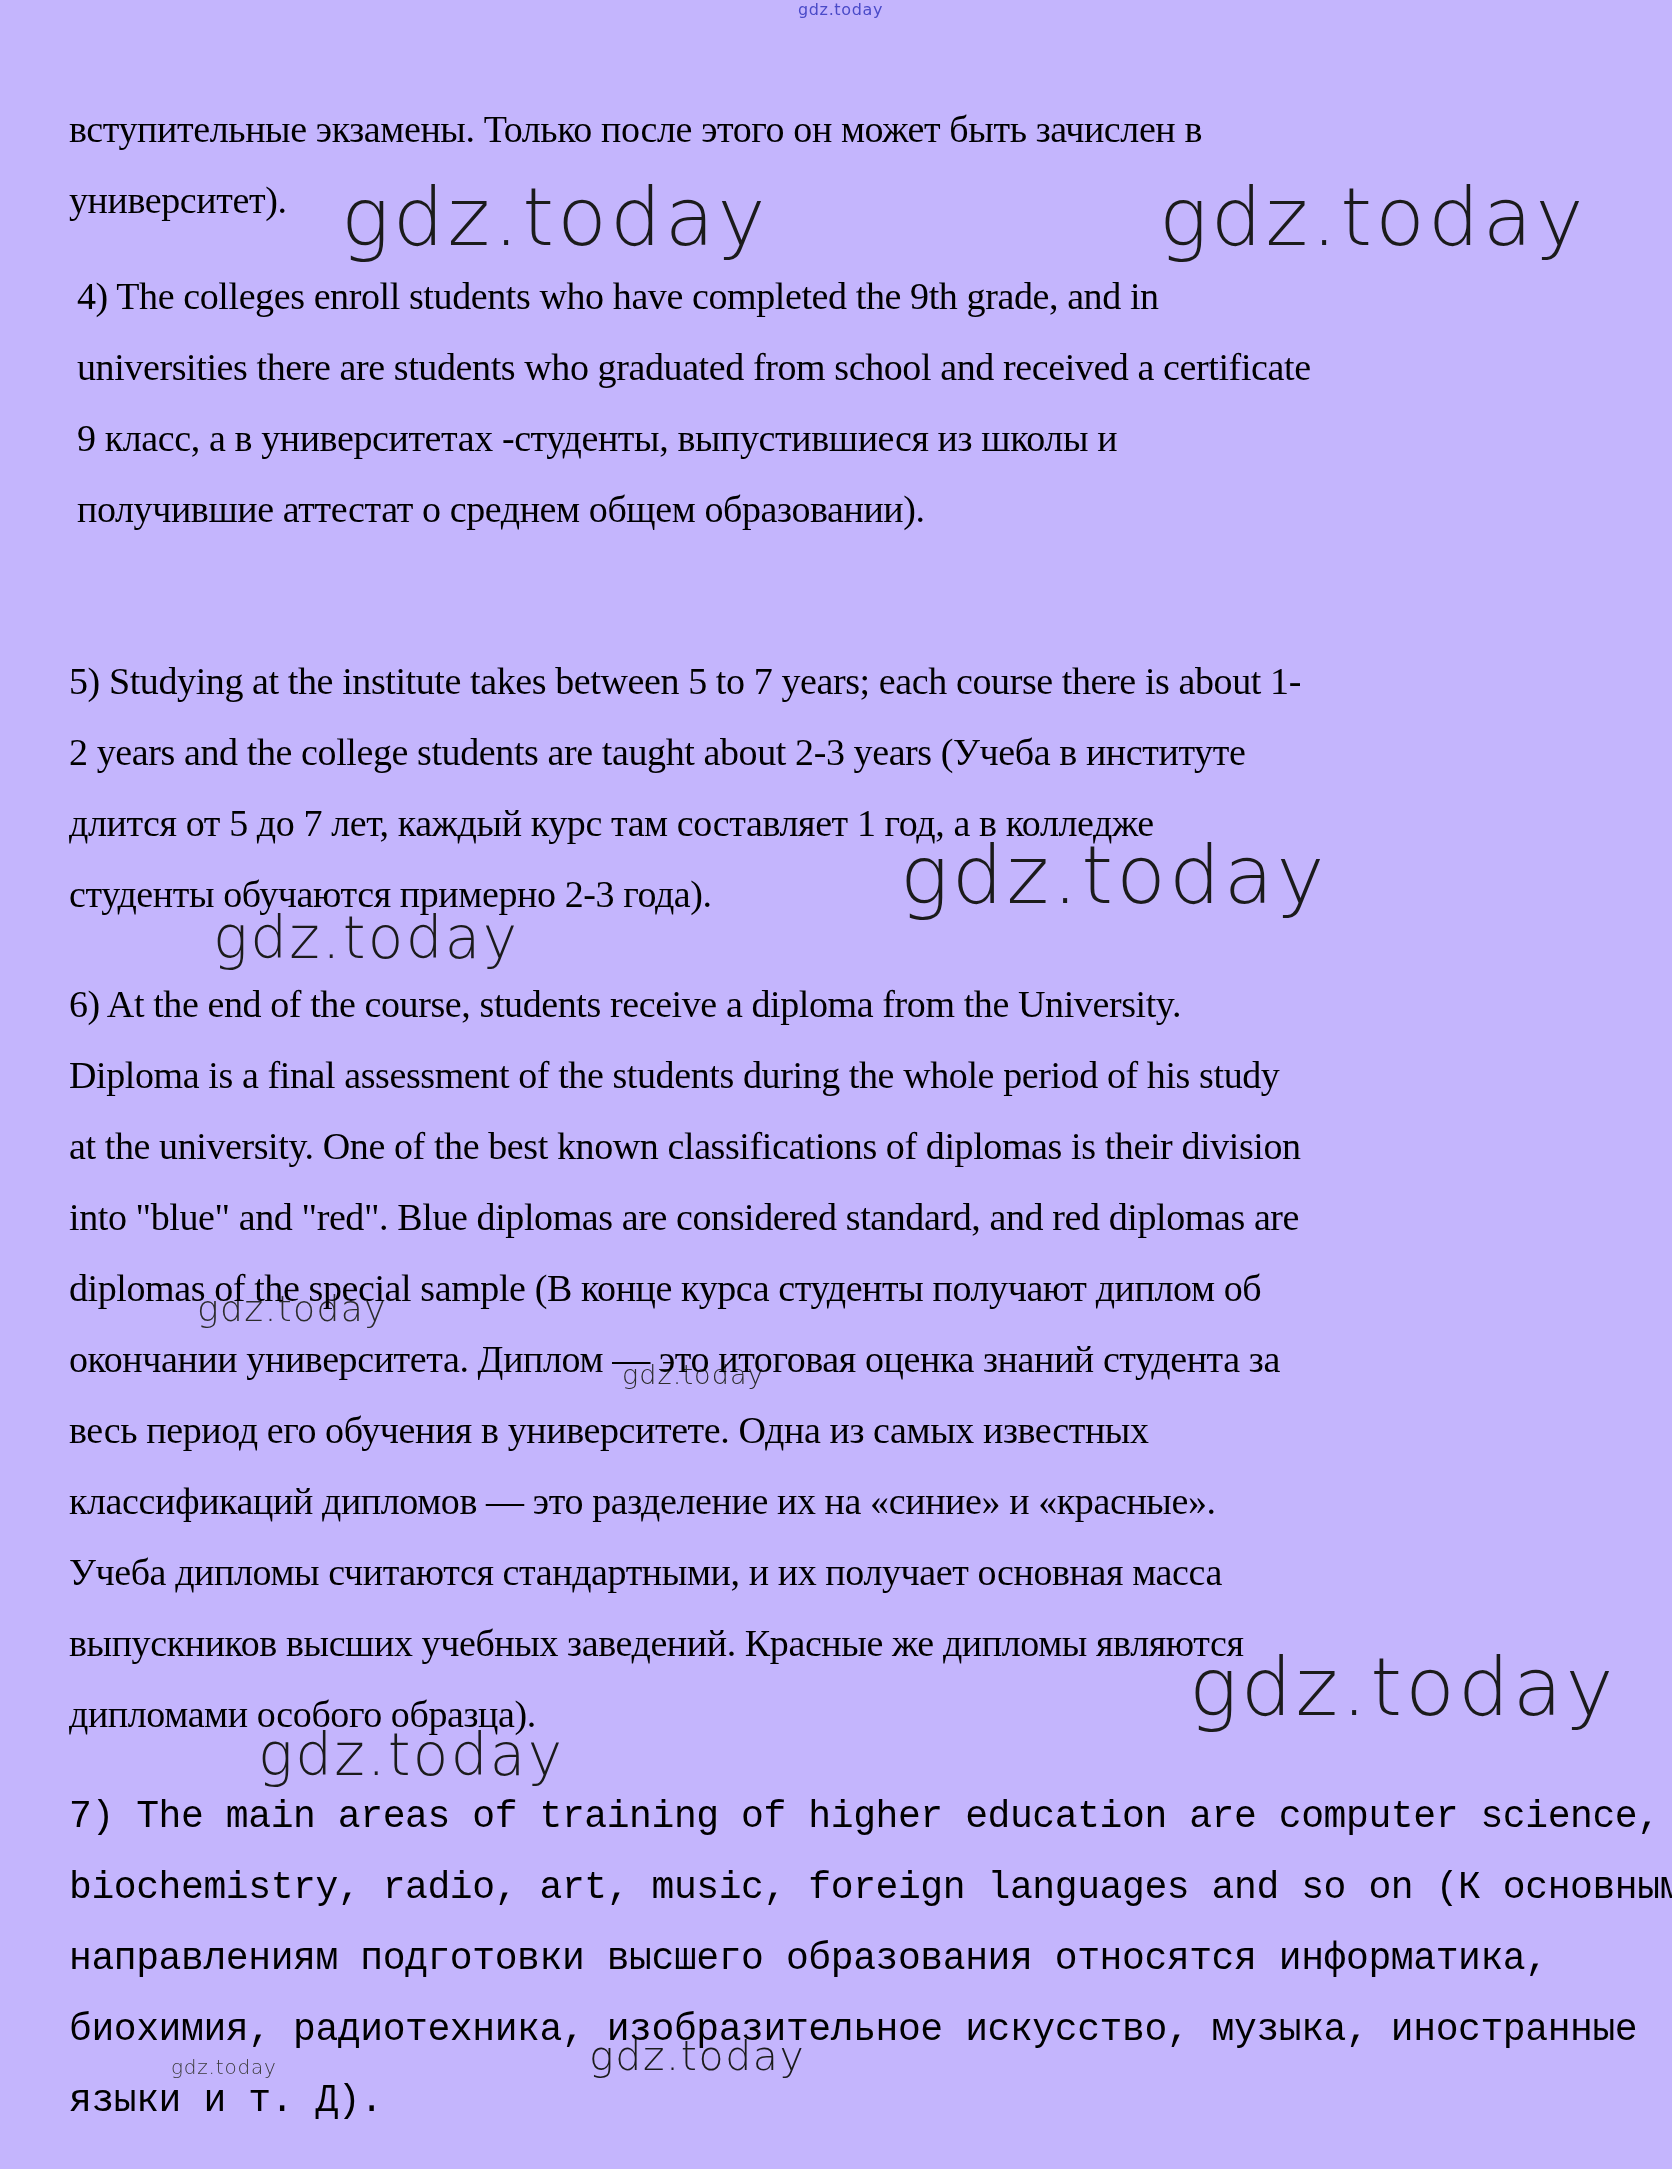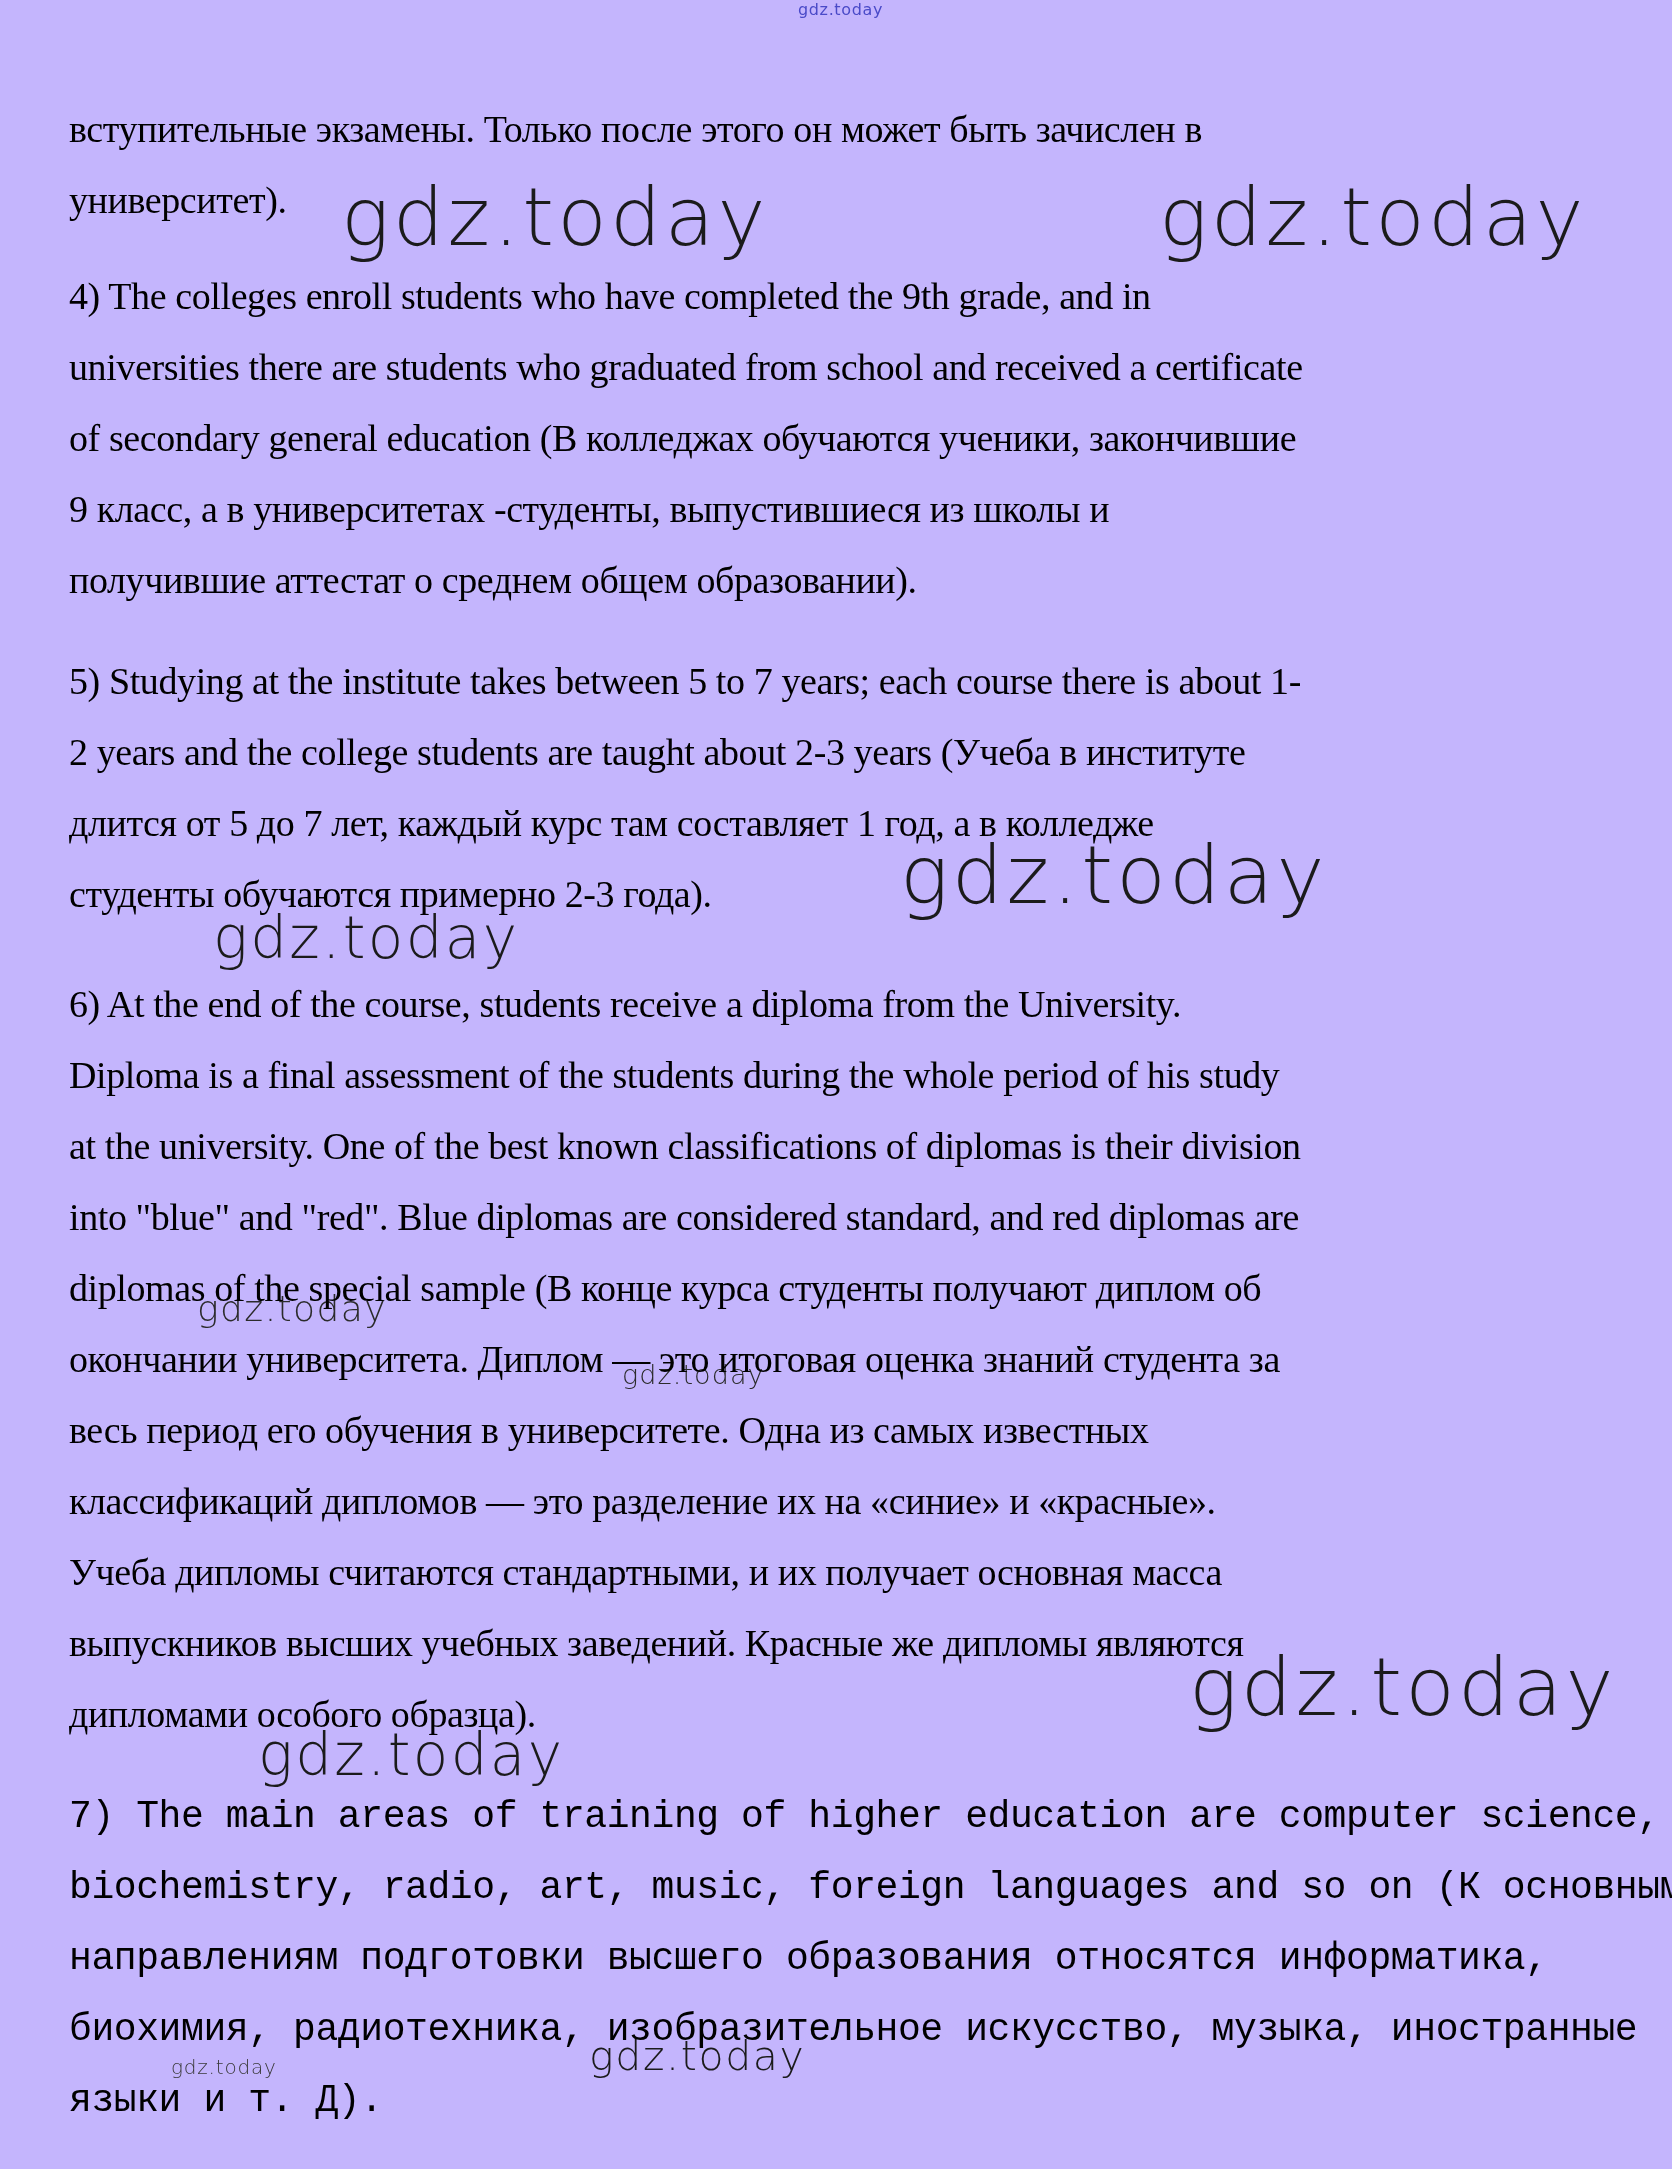--- a/index.html
+++ b/index.html
@@ -53,24 +53,23 @@
   <span class="wm wm-large" style="left:1189px; top:1647px;">gdz.today</span>
   <span class="wm wm-med" style="left:258px;  top:1726px;">gdz.today</span>
   <span class="wm wm-tiny" style="left:171px;  top:2057px;">gdz.today</span>
   <span class="wm wm-med2" style="left:589px;  top:2036px;">gdz.today</span>
 
   <div class="para" style="top:94px;">
     <div class="line">вступительные экзамены. Только после этого он может быть зачислен в</div>
     <div class="line">университет).</div>
   </div>
 
-  <div class="para" style="top:261px;">
+  <div class="para" style="top:261px;margin-left:8px;">
     <div class="line">4) The colleges enroll students who have completed the 9th grade, and in</div>
     <div class="line">universities there are students who graduated from school and received a certificate</div>
-    <div class="line">of secondary general education (В колледжах обучаются ученики, закончившие</div>
     <div class="line">9 класс, а в университетах -студенты, выпустившиеся из школы и</div>
     <div class="line">получившие аттестат о среднем общем образовании).</div>
   </div>
 
   <div class="para" style="top:646px;">
     <div class="line">5) Studying at the institute takes between 5 to 7 years; each course there is about 1-</div>
     <div class="line">2 years and the college students are taught about 2-3 years (Учеба в институте</div>
     <div class="line">длится от 5 до 7 лет, каждый курс там составляет 1 год, а в колледже</div>
     <div class="line">студенты обучаются примерно 2-3 года).</div>
   </div>

